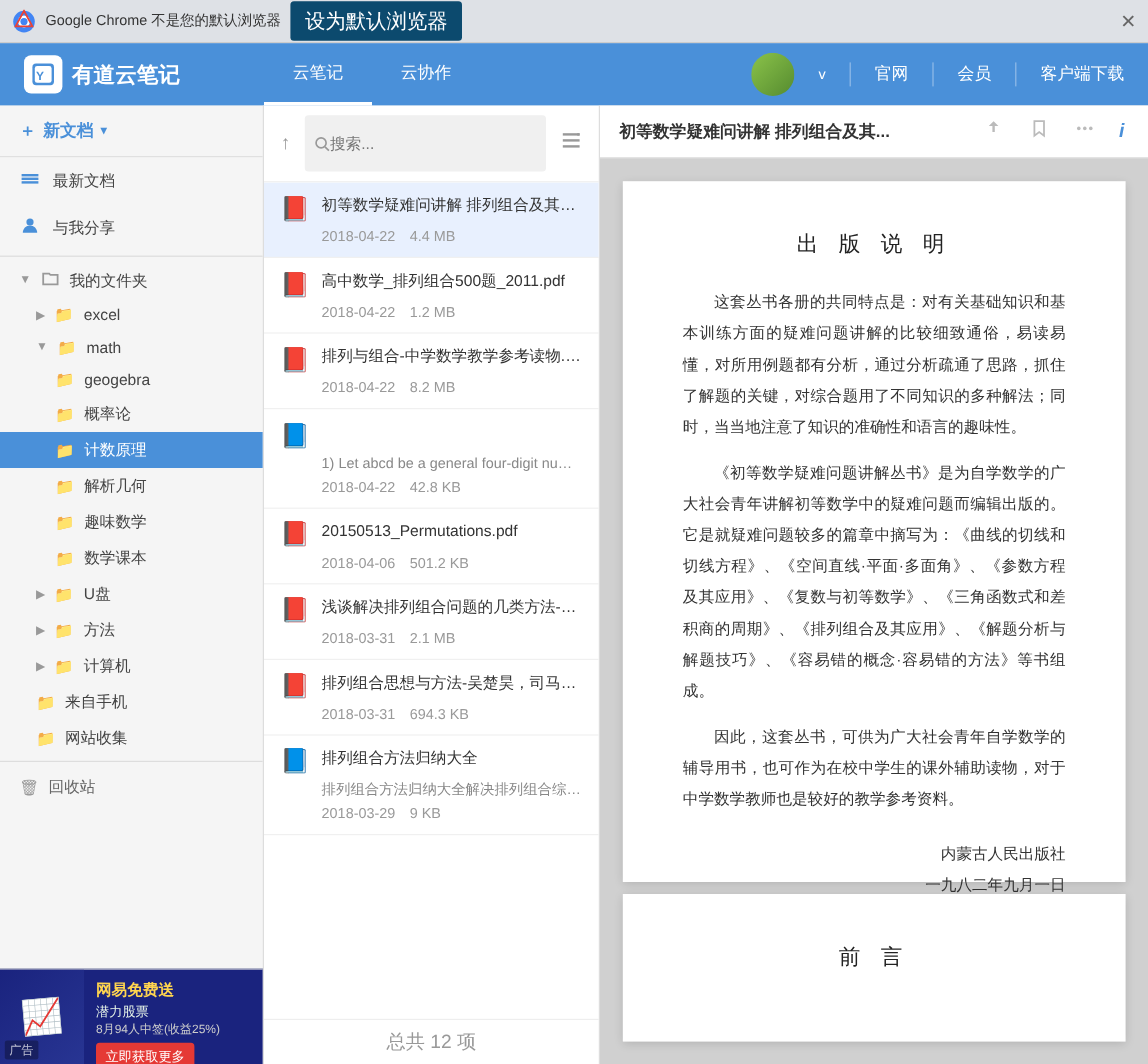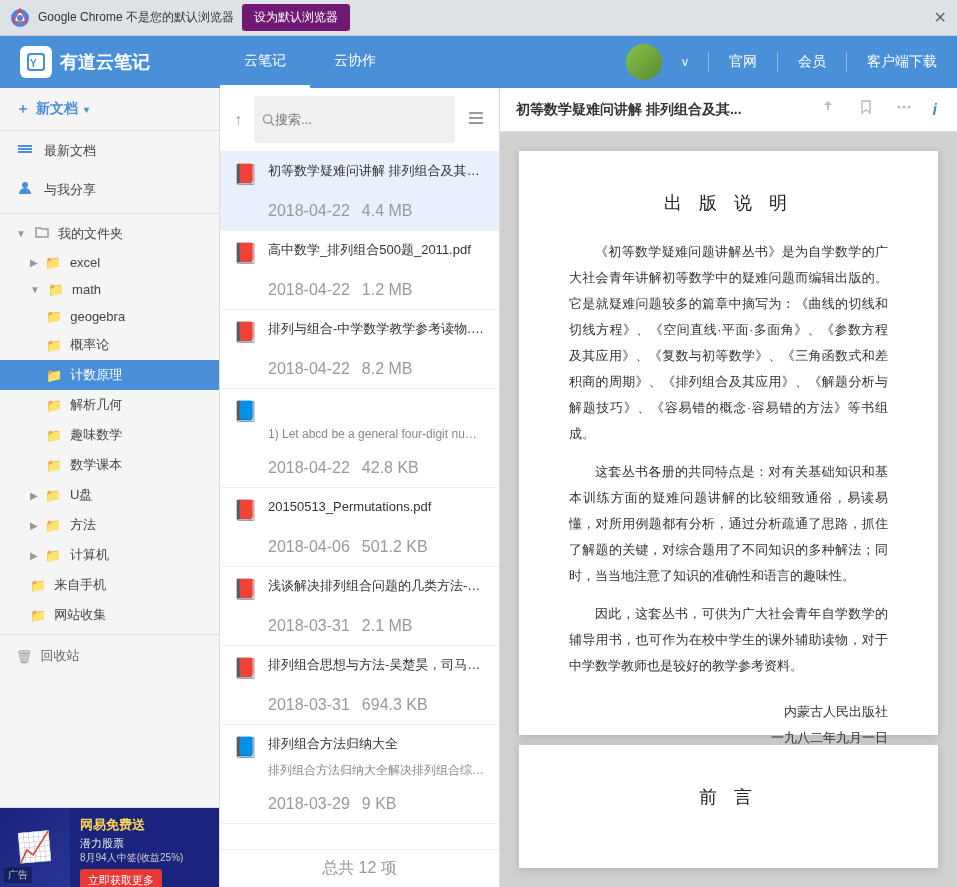--- a/index.html
+++ b/index.html
@@ -9,22 +9,22 @@
     .chrome-titlebar {
       display: flex; align-items: center; justify-content: space-between;
       background: #dee1e6; height: 36px; padding: 0 10px;
       border-bottom: 1px solid #ccc;
     }
     .chrome-titlebar-left { display: flex; align-items: center; gap: 8px; }
     .chrome-icon { width: 20px; height: 20px; }
     .chrome-warning { font-size: 12px; color: #333; }
     .chrome-warning em { color: #333; font-style: normal; }
     .chrome-default-btn {
-      background: #701a75; color: white; border: none; padding: 5px 12px;
-      border-radius: 3px; cursor: pointer; font-size: 12px;
+      background: #0c4a6e; color: white; border: none; padding: 5px 12px;
+      border-radius: 3px; cursor: pointer; font-size: 17px;
     }
     .chrome-close { font-size: 16px; cursor: pointer; color: #666; background: none; border: none; }
 
     
     .app-header {
       display: flex; align-items: center; background: #4a90d9; height: 52px;
       padding: 0 0 0 0;
     }
     .app-logo { display: flex; align-items: center; gap: 8px; padding: 0 20px; min-width: 220px; }
     .logo-icon { width: 32px; height: 32px; background: white; border-radius: 6px; display: flex; align-items: center; justify-content: center; }
@@ -84,21 +84,21 @@
     .search-input-wrap input { background: transparent; border: none; outline: none; font-size: 13px; color: #666; width: 100%; }
     .view-toggle { color: #999; cursor: pointer; font-size: 16px; padding: 4px; }
     .file-list { flex: 1; overflow-y: auto; }
     .file-item { padding: 10px 14px; border-bottom: 1px solid #f0f0f0; cursor: pointer; }
     .file-item.active { background: #e8f0fe; }
     .file-item-header { display: flex; align-items: flex-start; gap: 10px; }
     .file-type-icon { width: 24px; height: 24px; flex-shrink: 0; display: flex; align-items: center; justify-content: center; font-size: 20px; }
     .pdf-icon { color: #e53935; }
     .doc-icon { color: #1e88e5; }
     .file-title { font-size: 13px; color: #333; flex: 1; line-height: 1.4; white-space: nowrap; overflow: hidden; text-overflow: ellipsis; }
-    .file-meta { display: flex; gap: 12px; margin-top: 16px; font-size: 16px; color: #999; padding-left: 34px; }
+    .file-meta { display: flex; gap: 12px; margin-top: 4px; font-size: 12px; color: #999; padding-left: 34px; }
     .file-snippet { font-size: 12px; color: #888; margin-top: 3px; padding-left: 34px; line-height: 1.4; white-space: nowrap; overflow: hidden; text-overflow: ellipsis; }
     .file-list-footer { padding: 8px 14px; border-top: 1px solid #eee; font-size: 16px; color: #999; text-align: center; }
 
     
     .preview-panel { flex: 1; background: #e0e0e0; display: flex; flex-direction: column; }
     .preview-header { display: flex; align-items: center; justify-content: space-between; background: white; padding: 0 16px; height: 44px; border-bottom: 1px solid #ddd; }
     .preview-title { font-size: 14px; color: #333; font-weight: bold; }
     .preview-actions { display: flex; gap: 12px; align-items: center; }
     .preview-action-btn { color: #999; cursor: pointer; font-size: 18px; padding: 2px 4px; }
     .preview-content { flex: 1; overflow-y: auto; background: #d0d0d0; padding: 19px; display: flex; flex-direction: column; gap: 10px; }
@@ -433,22 +433,22 @@
         </span>
         <span class="preview-action-btn" style="color:#4a90d9; font-style:italic; font-weight:bold; font-size:16px;">i</span>
       </div>
     </div>
 
     <div class="preview-content">
 
       <div class="pdf-page">
         <div class="pdf-page-title">出 版 说 明</div>
         <div class="pdf-page-content">
+          <p>这套丛书各册的共同特点是：对有关基础知识和基本训练方面的疑难问题讲解的比较细致通俗，易读易懂，对所用例题都有分析，通过分析疏通了思路，抓住了解题的关键，对综合题用了不同知识的多种解法；同时，当当地注意了知识的准确性和语言的趣味性。</p>
           <p>《初等数学疑难问题讲解丛书》是为自学数学的广大社会青年讲解初等数学中的疑难问题而编辑出版的。它是就疑难问题较多的篇章中摘写为：《曲线的切线和切线方程》、《空间直线·平面·多面角》、《参数方程及其应用》、《复数与初等数学》、《三角函数式和差积商的周期》、《排列组合及其应用》、《解题分析与解题技巧》、《容易错的概念·容易错的方法》等书组成。</p>
-          <p>这套丛书各册的共同特点是：对有关基础知识和基本训练方面的疑难问题讲解的比较细致通俗，易读易懂，对所用例题都有分析，通过分析疏通了思路，抓住了解题的关键，对综合题用了不同知识的多种解法；同时，当当地注意了知识的准确性和语言的趣味性。</p>
           <p>因此，这套丛书，可供为广大社会青年自学数学的辅导用书，也可作为在校中学生的课外辅助读物，对于中学数学教师也是较好的教学参考资料。</p>
           <div class="signature">
             <div>内蒙古人民出版社</div>
             <div>一九八二年九月一日</div>
           </div>
         </div>
       </div>
 
       <div class="pdf-page" style="min-height: 120px;">
         <div class="pdf-page-title">前 言</div>

